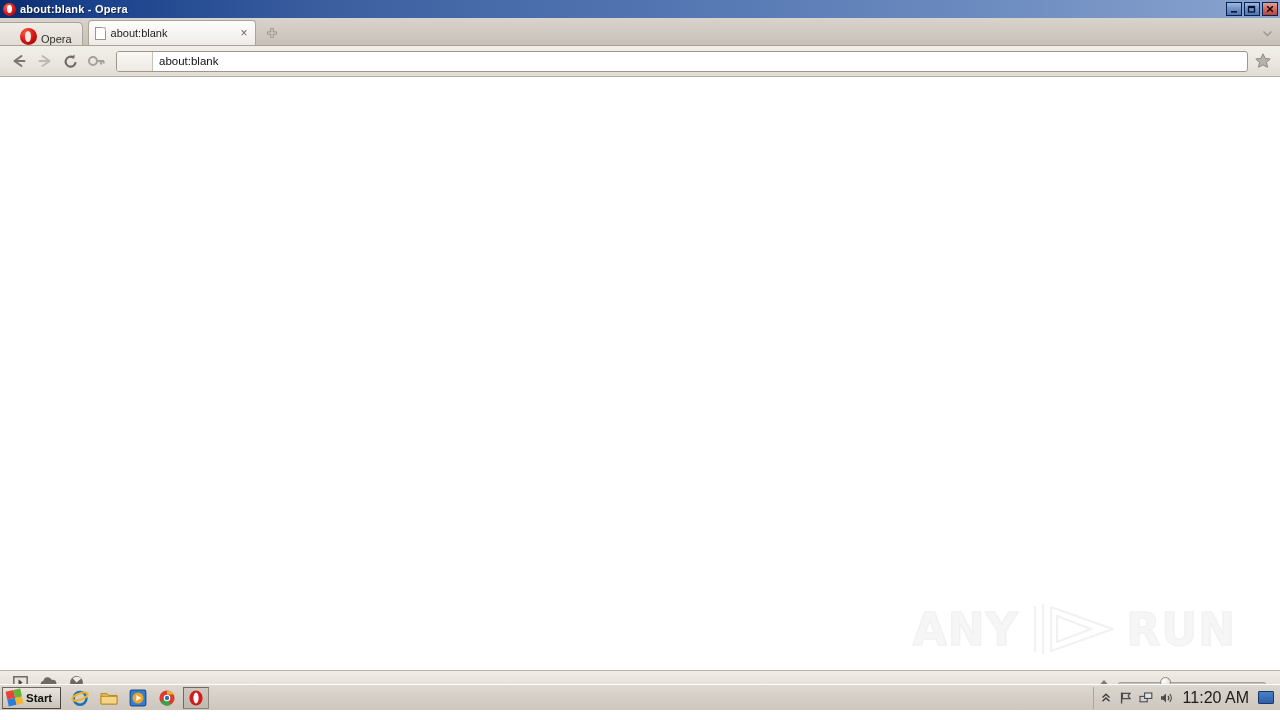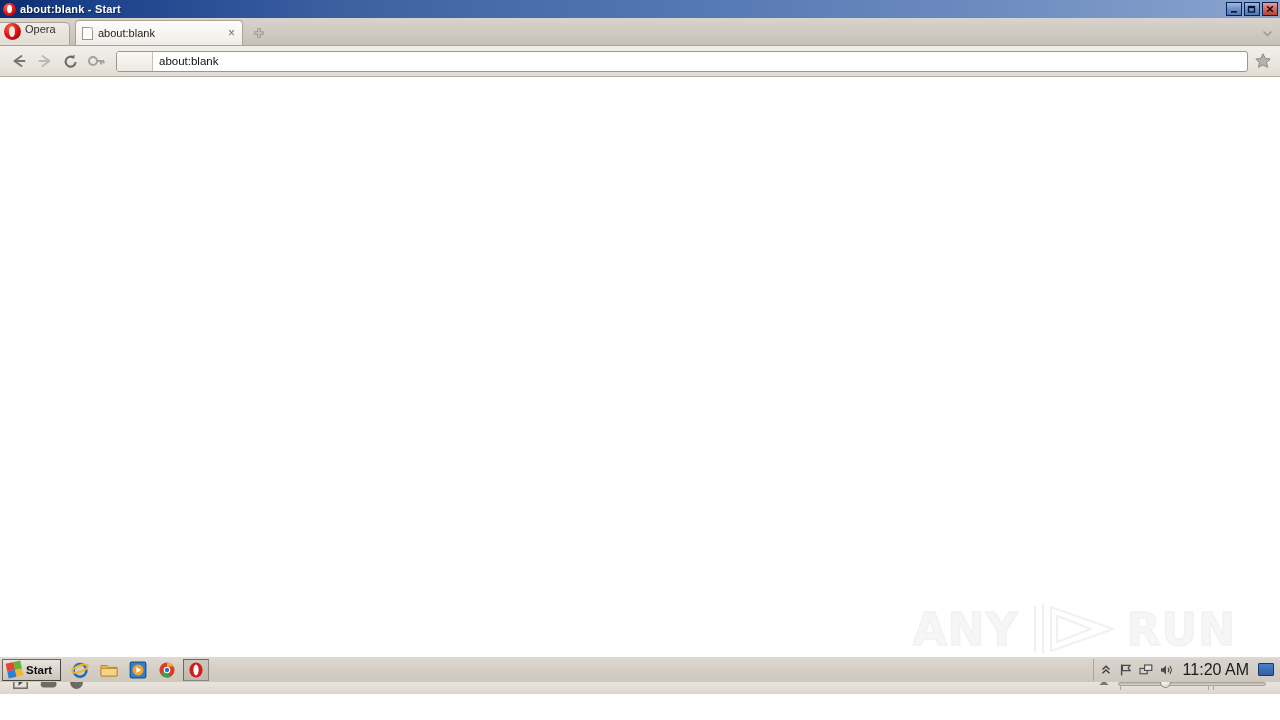--- a/index.html
+++ b/index.html
@@ -42,21 +42,21 @@
 
   
   .tabbar{
     position:absolute; left:0; top:18px; width:1280px; height:28px;
     background:linear-gradient(to bottom,#d8d3cc 0%,#cfc9c1 55%,#c6c0b7 100%);
     border-bottom:1px solid #a8a29a;
     display:flex; align-items:flex-end;
   }
   .opera-menu{
     margin-left:0; margin-bottom:0; height:23px; min-width:70px;
-    display:flex; align-items:flex-start; gap:4px; padding:0 10px 0 4px;
+    display:flex; align-items:flex-end; gap:4px; padding:0 10px 0 20px;
     background:linear-gradient(to bottom,#f0ecE6 0%,#e2ddd5 100%);
     border:1px solid #a9a39a; border-left:none; border-bottom:none;
     border-radius:0 5px 0 0; cursor:pointer;
   }
   .opera-o{
     width:17px; height:17px; border-radius:50%;
     background:radial-gradient(circle at 35% 28%,#ff5a48 0%,#d81414 50%,#8c0000 100%);
     position:relative; flex:none;
   }
   .opera-o::after{
@@ -186,21 +186,21 @@
   .zs-tick{ position:absolute; top:11px; width:1px; height:5px; background:#aaa49b; }
   .zs-handle{
     position:absolute; left:42px; top:3px; width:11px; height:11px;
     border-radius:50%;
     background:radial-gradient(circle at 35% 30%,#ffffff,#e2ddd5 70%,#c3bdb4 100%);
     border:1px solid #8e8880;
   }
 
   
   .taskbar{
-    position:absolute; left:0; top:656px; width:1280px; height:26px;
+    position:absolute; left:0; top:684px; width:1280px; height:26px;
     background:linear-gradient(to bottom,#ded9d2 0%,#d5cfc7 45%,#cdc7be 100%);
     border-top:1px solid #ffffff;
     display:flex; align-items:center;
   }
   .startbtn{
     height:22px; margin-left:2px; padding:0 8px 0 4px;
     display:flex; align-items:center; gap:4px;
     background:linear-gradient(to bottom,#e8e4dd 0%,#d9d4cc 50%,#c9c3ba 100%);
     border:1px solid #6d6760; border-right-color:#4a453f; border-bottom-color:#4a453f;
     cursor:pointer; flex:none;
@@ -239,21 +239,21 @@
     border:1px solid #173a6b; border-radius:1px; cursor:pointer;
   }
 </style>
 </head>
 <body>
 
 <div id="app">
 
   <div class="titlebar">
     <div class="tb-icon"></div>
-    <div class="tb-title">about:blank - Start</div>
+    <div class="tb-title">about:blank - Opera</div>
     <div class="winbtns">
       <div class="winbtn">
         <svg width="10" height="10" viewBox="0 0 10 10">
             <rect x="2" y="7" width="6" height="1.6" fill="#001133"></rect>
           </svg>
       </div>
       <div class="winbtn">
         <svg width="10" height="10" viewBox="0 0 10 10">
           <rect x="1.5" y="2.5" width="6" height="5.5" fill="none" stroke="#001133" stroke-width="1.3"></rect>
           <rect x="1.5" y="2.5" width="6" height="1.6" fill="#001133"></rect>

